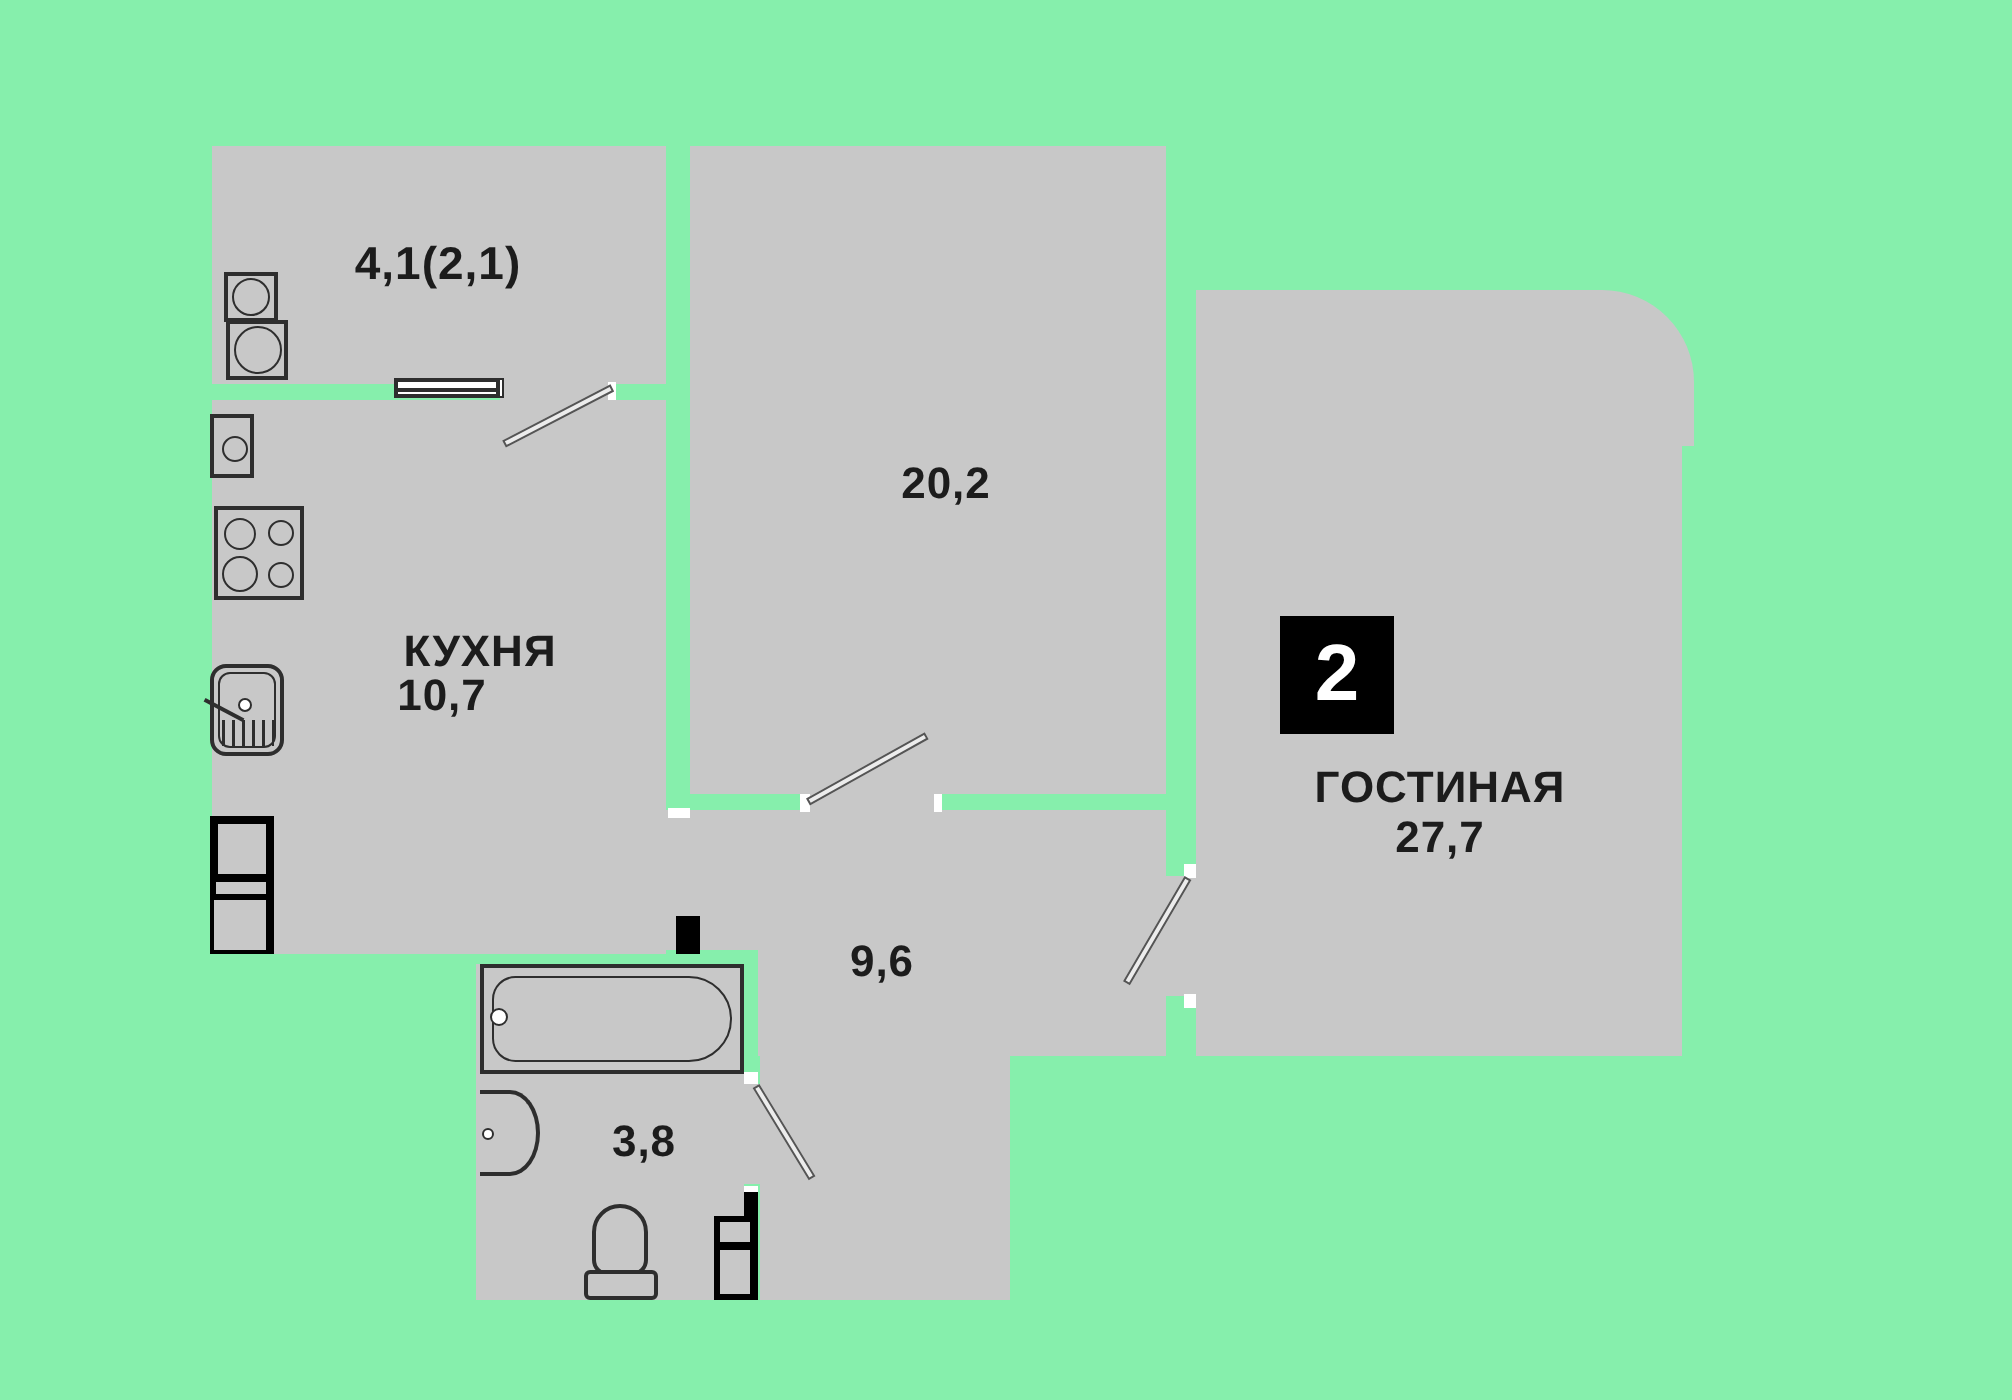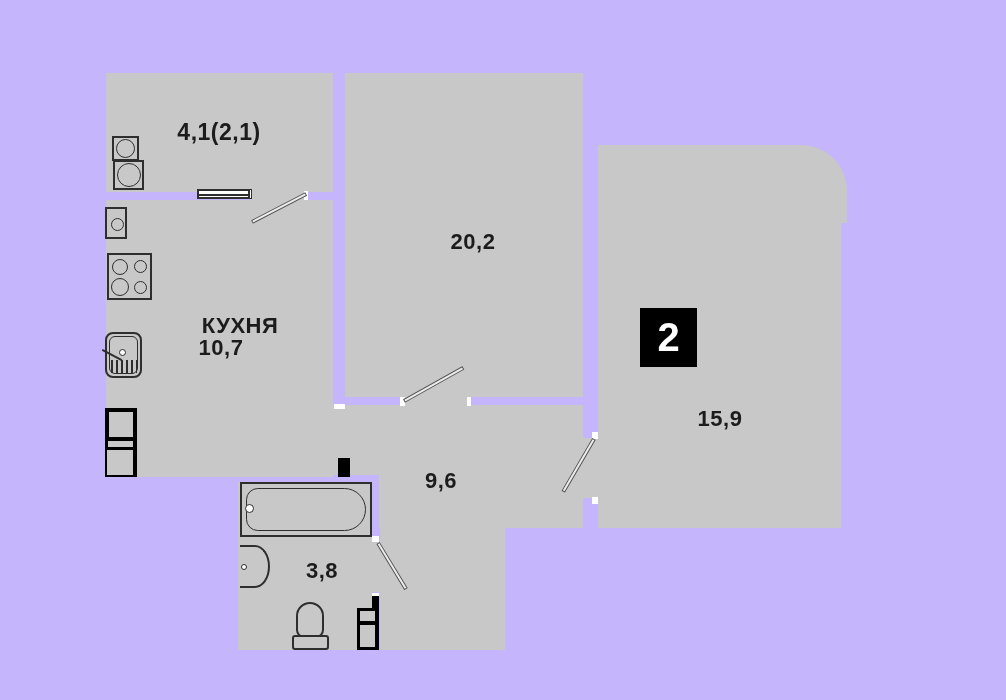--- a/index.html
+++ b/index.html
@@ -1,16 +1,16 @@
 <!DOCTYPE html>
 <html><head>
 <meta charset="utf-8">
 <style>
   html,body{margin:0;padding:0;background:#000;}
-  #stage{position:relative;width:1006px;height:700px;background:#c4b5fd;overflow:hidden;
+  #stage{position:relative;width:1006px;height:700px;background:#86efac;overflow:hidden;
          font-family:"Liberation Sans",sans-serif;}
   .floor{position:absolute;background:#c8c8c8;}
   .wall{position:absolute;background:#000;}
   .post{position:absolute;background:#fff;}
   .label{position:absolute;transform:translate(-50%,-50%);color:#1c1c1c;font-weight:700;
          white-space:nowrap;letter-spacing:.5px;}
   .fix{position:absolute;border:2px solid #2e2e2e;box-sizing:border-box;background:transparent;}
   .fix-thin{position:absolute;border:1.5px solid #2e2e2e;box-sizing:border-box;}
   .circ{border-radius:50%;}
   .leaf{position:absolute;height:4px;background:#ececec;border:1px solid #555;
@@ -110,21 +110,22 @@
 
   <div class="wall" style="left:357px;top:608px;width:22px;height:42px;">
     <div style="position:absolute;left:3px;top:3px;width:15px;height:10px;background:#c8c8c8;"></div>
     <div style="position:absolute;left:3px;top:17px;width:15px;height:22px;background:#c8c8c8;"></div>
   </div>
 
   <div class="label" style="left:219px;top:132px;font-size:23px;">4,1(2,1)</div>
   <div class="label" style="left:473px;top:242px;font-size:22px;">20,2</div>
   <div class="label" style="left:240px;top:326px;font-size:22px;">КУХНЯ</div>
   <div class="label" style="left:221px;top:348px;font-size:22px;">10,7</div>
-  <div class="label" style="left:720px;top:419px;font-size:22px;">15,9</div>
+  <div class="label" style="left:720px;top:394px;font-size:22px;">ГОСТИНАЯ</div>
+  <div class="label" style="left:720px;top:419px;font-size:22px;">27,7</div>
   <div class="label" style="left:441px;top:481px;font-size:22px;">9,6</div>
   <div class="label" style="left:322px;top:571px;font-size:22px;">3,8</div>
 
   <div id="badge">
     <div class="rooms">2</div>
   </div>
 
 </div>
 
 </body></html>

